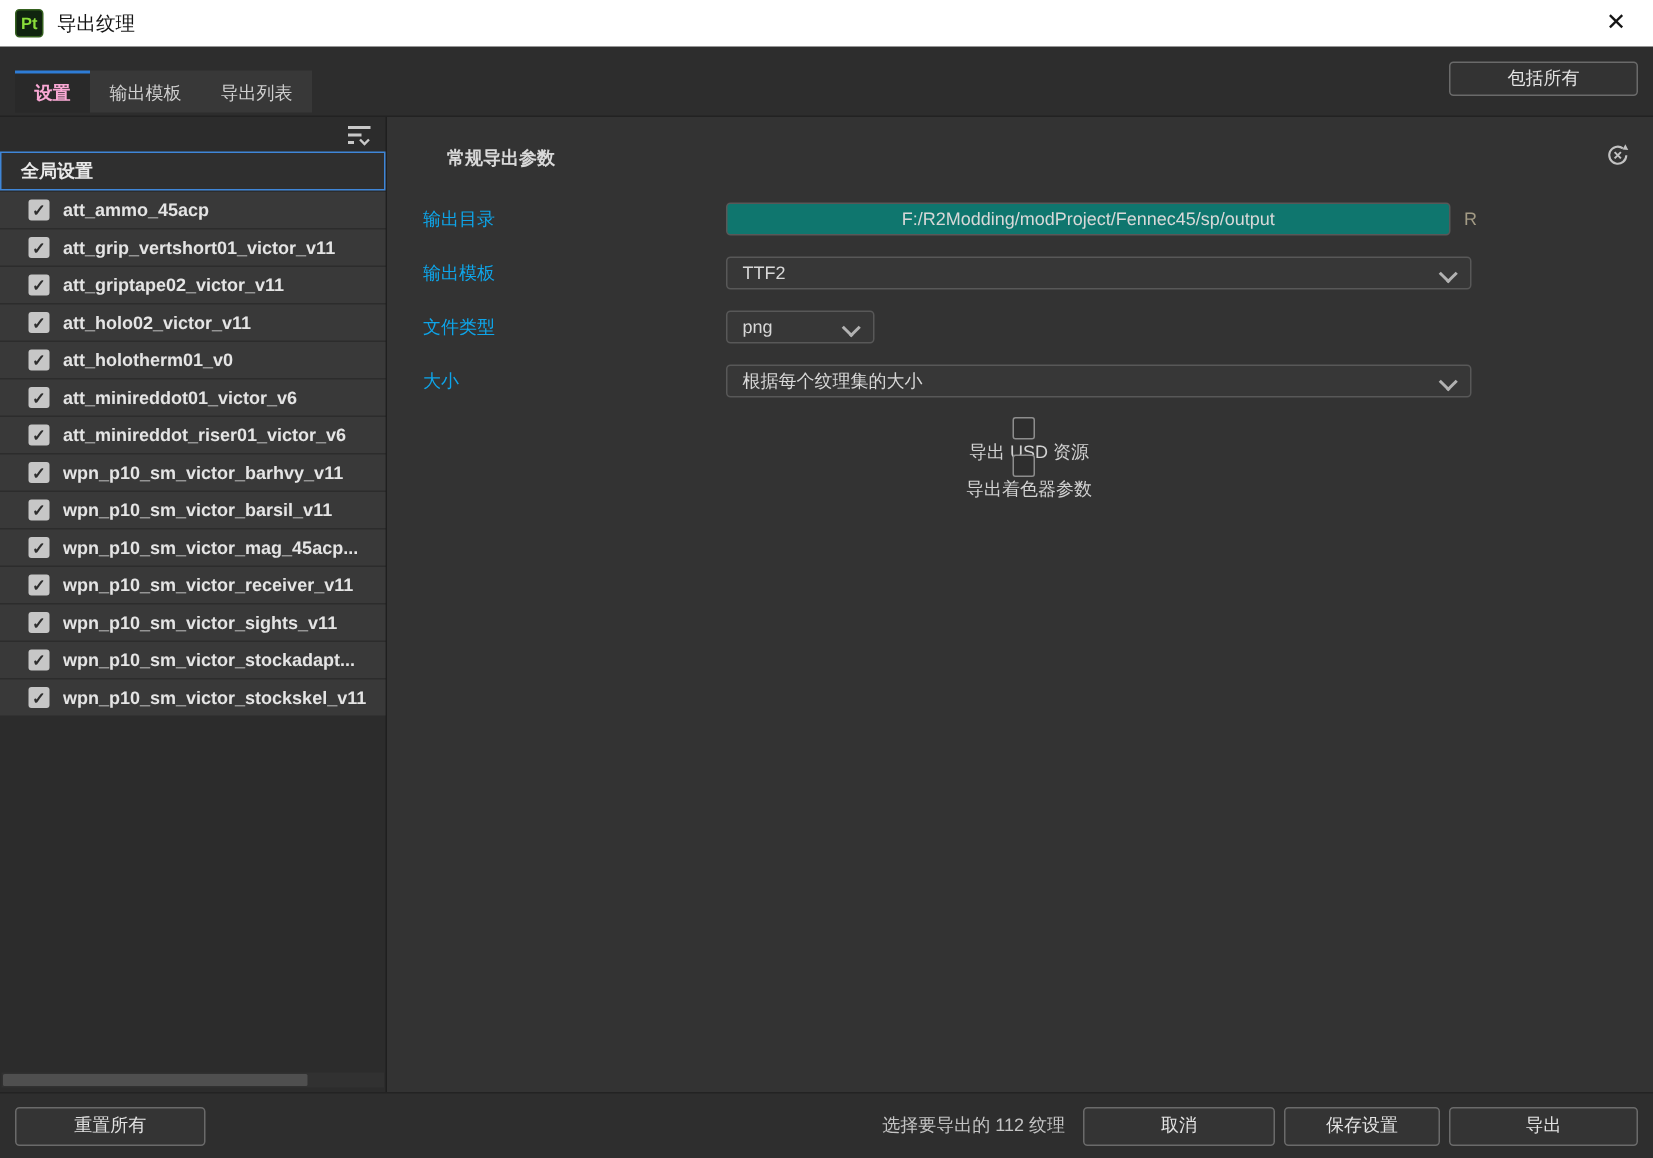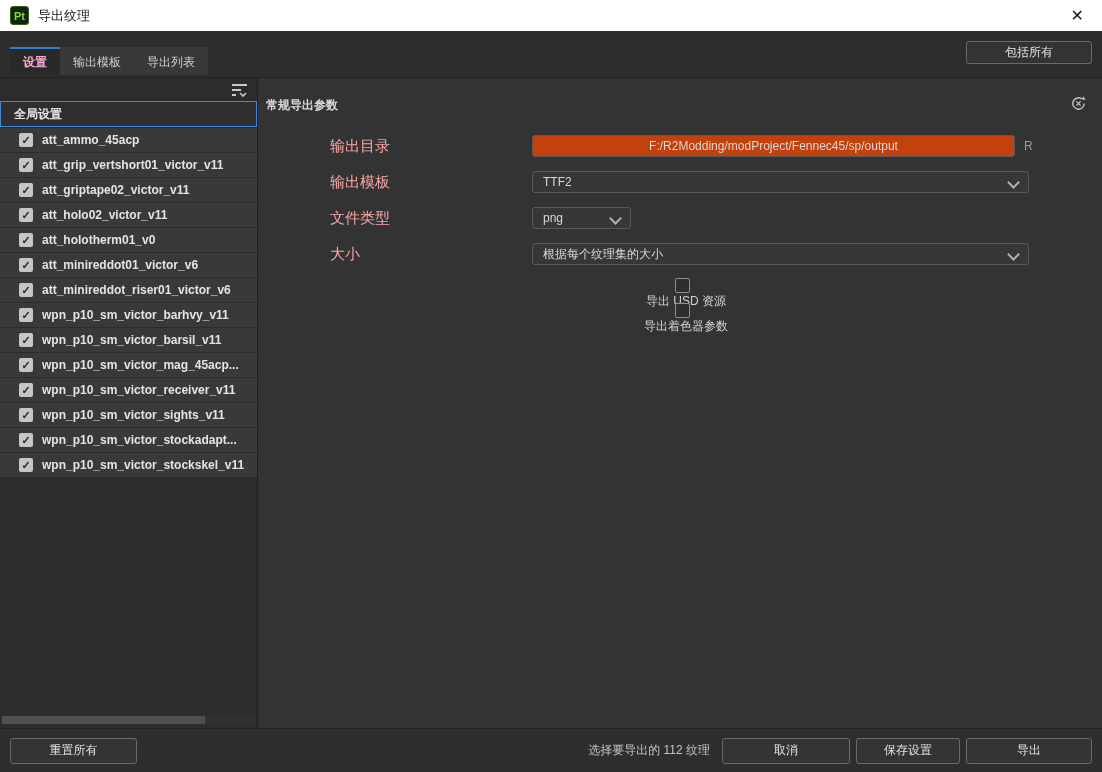--- a/index.html
+++ b/index.html
@@ -36,27 +36,27 @@
   .list{margin-top:1px;}
   .trow{height:24px;margin-bottom:1px;background:#393939;display:flex;align-items:center;
     padding-left:19px;cursor:pointer;}
   .cb{width:14px;height:14px;background:#c6c6c6;border-radius:2px;color:#2d2d2d;font-size:11px;
     font-weight:bold;display:flex;align-items:center;justify-content:center;flex-shrink:0;cursor:pointer;}
   .trow-label{margin-left:9px;color:#e4e4e4;font-size:12px;font-weight:bold;white-space:nowrap;}
   .hscroll{position:absolute;bottom:3px;left:1px;width:255px;height:10px;background:#313131;}
   .hthumb{position:absolute;left:1px;top:1px;width:203px;height:8px;background:#4f4f4f;border-radius:1px;}
   
   .panel{position:absolute;top:78px;left:258px;right:0;bottom:44px;background:#333333;}
-  .panel-head{position:absolute;top:19px;left:8px;font-size:12px;font-weight:bold;color:#d9d9d9;}
+  .panel-head{position:absolute;top:19px;left:40px;font-size:12px;font-weight:bold;color:#d9d9d9;}
   .reset-btn{position:absolute;top:16px;right:14px;width:19px;height:19px;cursor:pointer;}
   .form{position:absolute;top:56px;left:24px;right:14px;}
   .frow{display:flex;align-items:center;height:24px;margin-bottom:12px;}
-  .flabel{width:202px;font-size:15px;color:#fca5a5;flex-shrink:0;margin-left:48px;}
+  .flabel{width:202px;font-size:12px;color:#0ea5e9;flex-shrink:0;}
   .tfield{height:22px;box-sizing:border-box;border:1px solid #585858;border-radius:3px;
-    background:#c2410c;color:#d8d8d8;font-size:12px;display:flex;align-items:center;
+    background:#0f766e;color:#d8d8d8;font-size:12px;display:flex;align-items:center;
     justify-content:center;cursor:text;}
   .select{height:22px;box-sizing:border-box;border:1px solid #585858;border-radius:3px;
     background:#373737;color:#d8d8d8;font-size:12px;display:flex;align-items:center;
     padding:0 24px 0 10px;position:relative;cursor:pointer;}
   .chev{position:absolute;right:10px;top:6px;width:7px;height:7px;
     border-right:2px solid #b2b2b2;border-bottom:2px solid #b2b2b2;transform:rotate(45deg);}
   .select.disabled{color:#707070;border-color:#494949;background:#333333;cursor:default;}
   .select.disabled .chev{border-color:#5c5c5c;}
   .w-outdir{width:483px;}
   .r-suffix{margin-left:9px;color:#a39b85;font-size:12px;}

